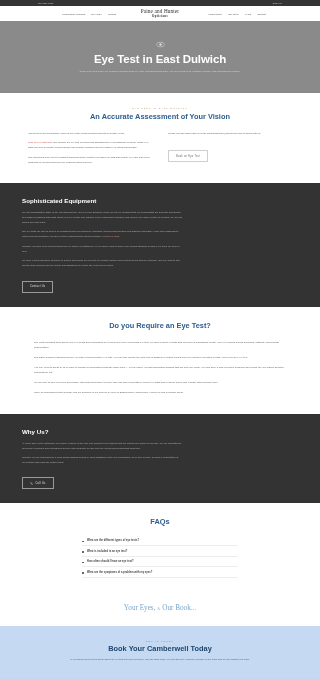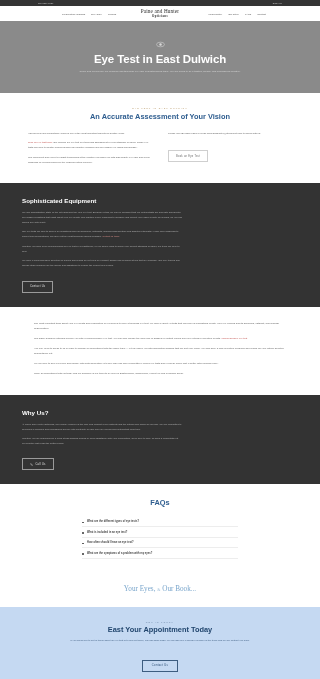--- a/index.html
+++ b/index.html
@@ -319,20 +319,21 @@
   <p class="dark-text">
     <span>Our eye tests are able to screen for conditions such as glaucoma, cataracts, macular degeneration and diabetic retinopathy. From early diagnosis to correct lens prescriptions, we carry out the most thorough checks available.</span>
     <a>contact us today</a>
   </p>
   <p class="dark-text">Whether you have been recommended an eye test by a practitioner, or you simply wish to check your current standard of vision, our team are here to help.</p>
   <p class="dark-text">We have a comprehensive selection of frames and lenses for all types of eyesight, design and personal styles that are available. Our fully trained and friendly staff members are the advice and assistance to ensure the perfect new lenses.</p>
   <button class="btn-dark">Contact Us</button>
 </section>
 
 <section class="section">
+  <h2 class="sec-title">Do you Require an Eye Test?</h2>
   <p class="narrow-body">The most important thing about your eye health and prescription of eyewear is to have a thorough eye test. We offer a variety of tests that can help us understand exactly your eye viewing and its glaucoma, cataract, and macular degeneration.</p>
   <p class="narrow-body">
     <span>Our highly qualified opticians provide you with a comprehensive eye test. You can also choose the ideal pair of glasses or contact lenses from our extensive selection of both.</span>
     <a class="inline-link">comprehensive eye test</a>
   </p>
   <p class="narrow-body">You only need to speak to us in order to arrange an appointment with the same team — let us ensure you with information glasses that will suit your vision. We also have a wide selection of frames and lenses for your optical selected brands these out.</p>
   <p class="narrow-body">We are here to help everyone and unfairly with both good sticky at a fully who can offer competitively priced eye tests and eyewear. There isn't a better after powerful price.</p>
   <p class="narrow-body">Make an appointment with us today and our schedule is our team to be seen in East Dulwich, Camberwell, Forest Hill and Peckham areas.</p>
 </section>
 
@@ -371,16 +372,16 @@
 </section>
 
 <div class="tagline">
   <span>Your Eyes,</span>
   <span class="amp">&amp;</span>
   <span>Our Book...</span>
 </div>
 
 <section class="booking">
   <div class="eyebrow">Get in Touch</div>
-  <h2 class="booking-title">East Your Appointment Today</h2>
+  <h2 class="booking-title">Book Your Camberwell Today</h2>
   <p class="booking-text">If you would like to get in touch about an eye test or to find out more, call 020 8299 1881. We will also see a friendly member of the team and we will contact you back.</p>
   <button class="btn-booking">Contact Us</button>
 </section>
 
 </body></html>

